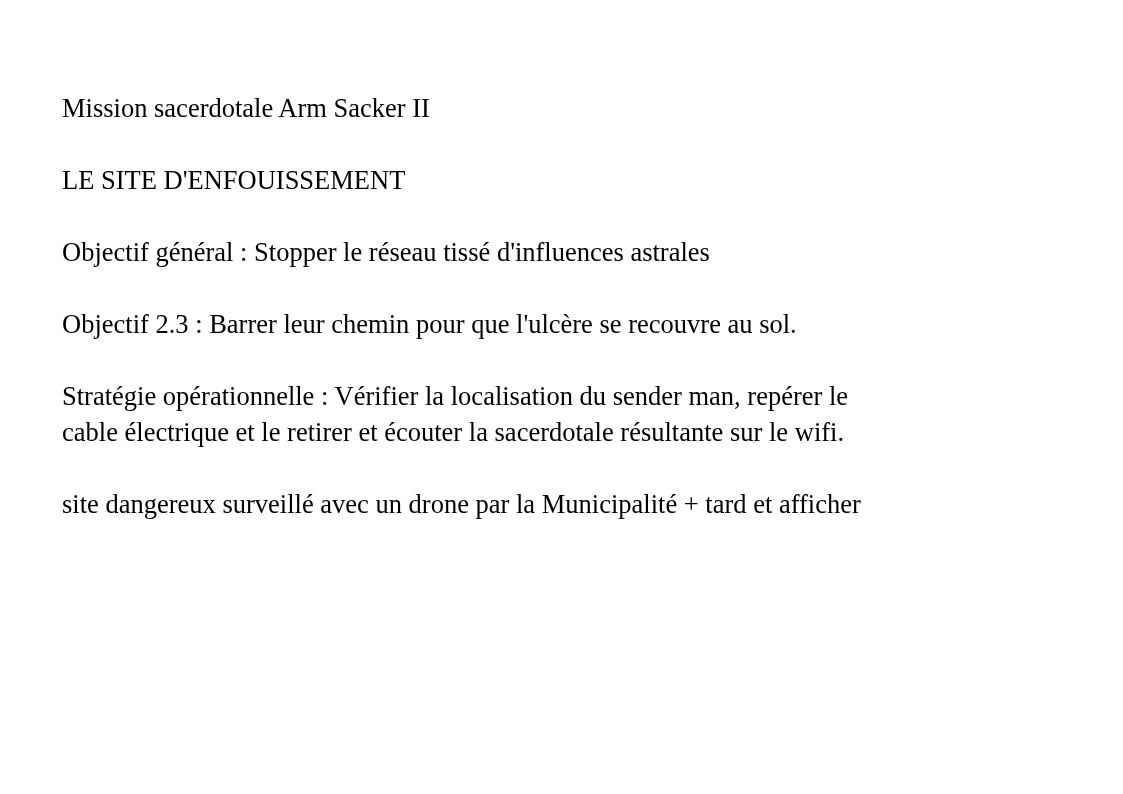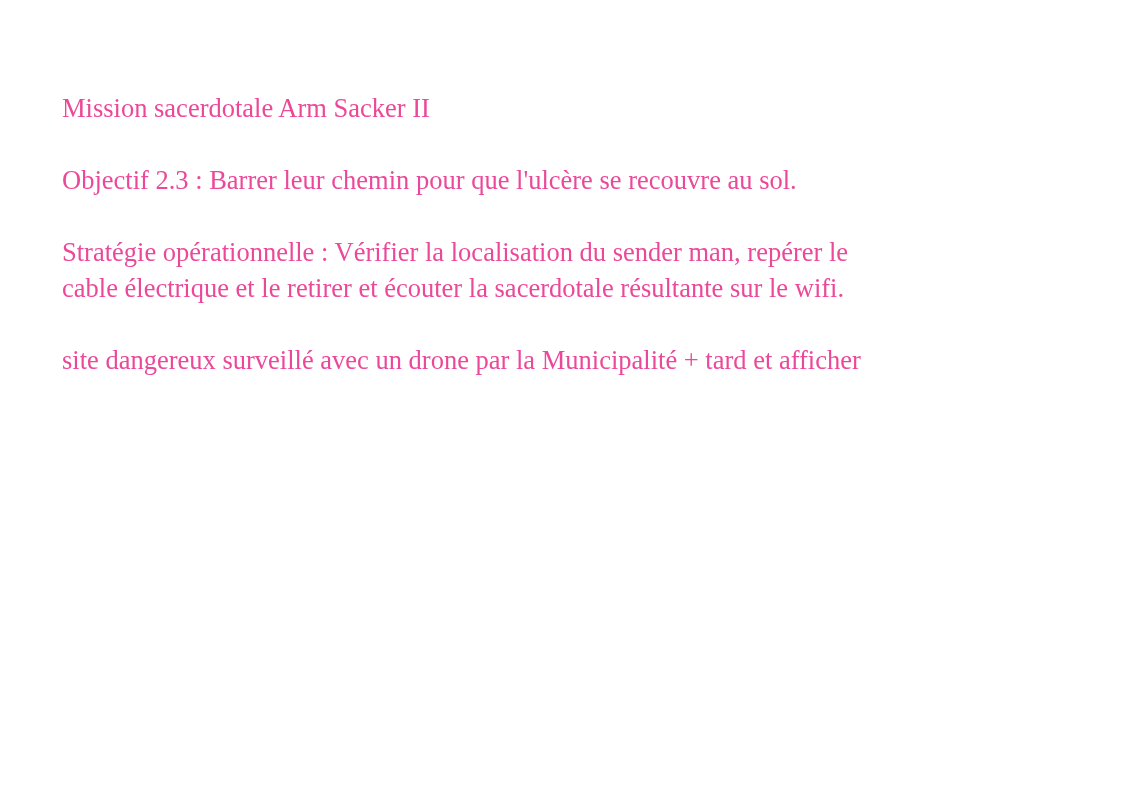--- a/index.html
+++ b/index.html
@@ -14,35 +14,37 @@
       overflow: hidden;
     }
     .page {
       position: absolute;
       left: 62px;
       top: 90px;
       width: 1020px;
       font-family: "Liberation Serif", "DejaVu Serif", serif;
       font-size: 26.5px;
       line-height: 36px;
-      color: #ec4899;
+      color: #000000;
     }
     .para {
       margin: 0 0 36px 0;
       white-space: nowrap;
     }
     .para .line {
       display: block;
     }
   </style>
 </head>
 <body>
 
 <div class="page">
   <p class="para">Mission sacerdotale Arm Sacker II</p>
+  <p class="para">LE SITE D'ENFOUISSEMENT</p>
+  <p class="para">Objectif  général : Stopper le réseau tissé d'influences astrales</p>
   <p class="para">Objectif  2.3 : Barrer leur chemin pour que l'ulcère se recouvre au sol.</p>
   <p class="para">
     <span class="line">Stratégie opérationnelle : Vérifier la localisation du sender man, repérer le</span>
     <span class="line">cable électrique et le retirer et écouter la sacerdotale résultante sur le wifi.</span>
   </p>
   <p class="para">
     <span class="line">site dangereux surveillé avec un drone par la Municipalité + tard et afficher</span>
   </p>
 </div>
 

